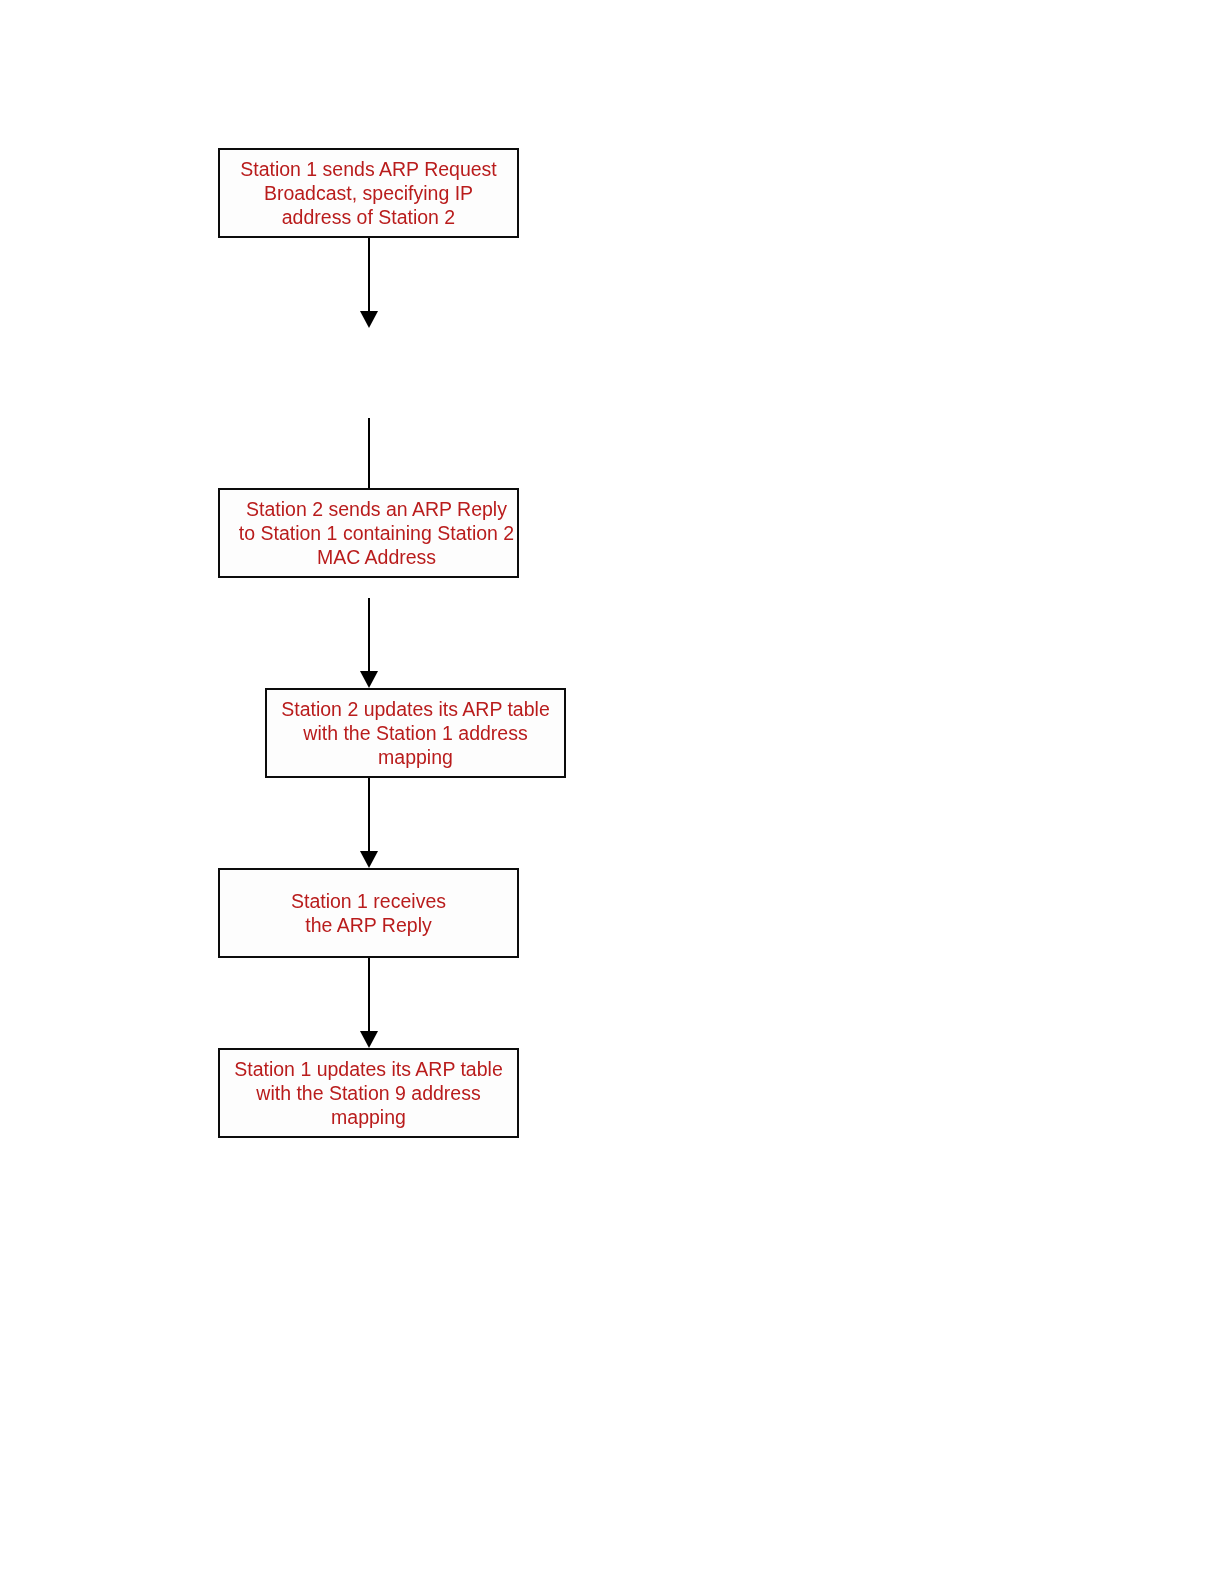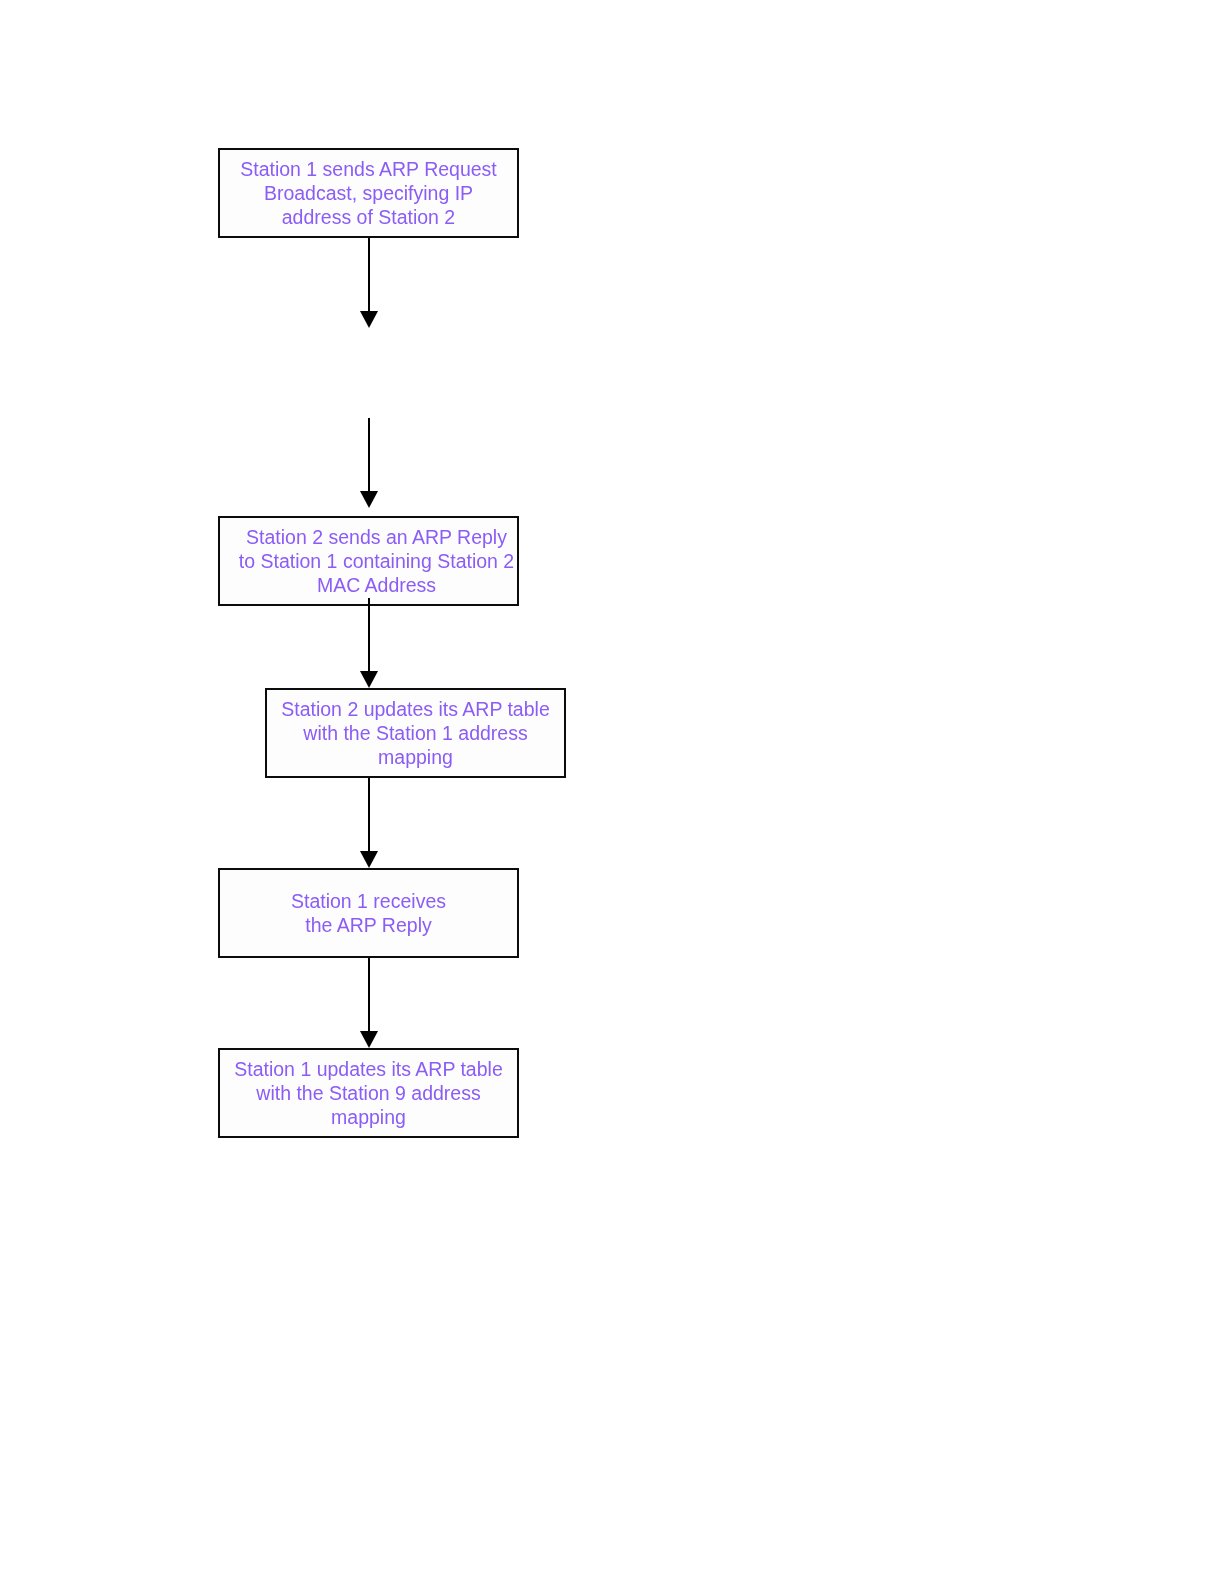--- a/index.html
+++ b/index.html
@@ -28,26 +28,26 @@
     height: 90px;
     box-sizing: border-box;
     border: 2px solid #0c0c0c;
     background: #fdfdfd;
     display: flex;
     align-items: center;
     justify-content: center;
     text-align: center;
     font-size: 19.5px;
     line-height: 24px;
-    color: #8b5cf6;
+    color: #b91c1c;
     white-space: pre-line;
   }
   .s1 { top: 148px; }
   .s2 { top: 328px; }
-  .s3 { top: 516px; padding-left: 16px; }
+  .s3 { top: 488px; padding-left: 16px; }
   .s4 { top: 688px; margin-left: 47px; }
   .s5 { top: 868px; }
   .s6 { top: 1048px; }
   .flow-arrow {
     position: absolute;
     left: 358px;
     width: 21px;
     height: 90px;
     display: flex;
     flex-direction: column;

